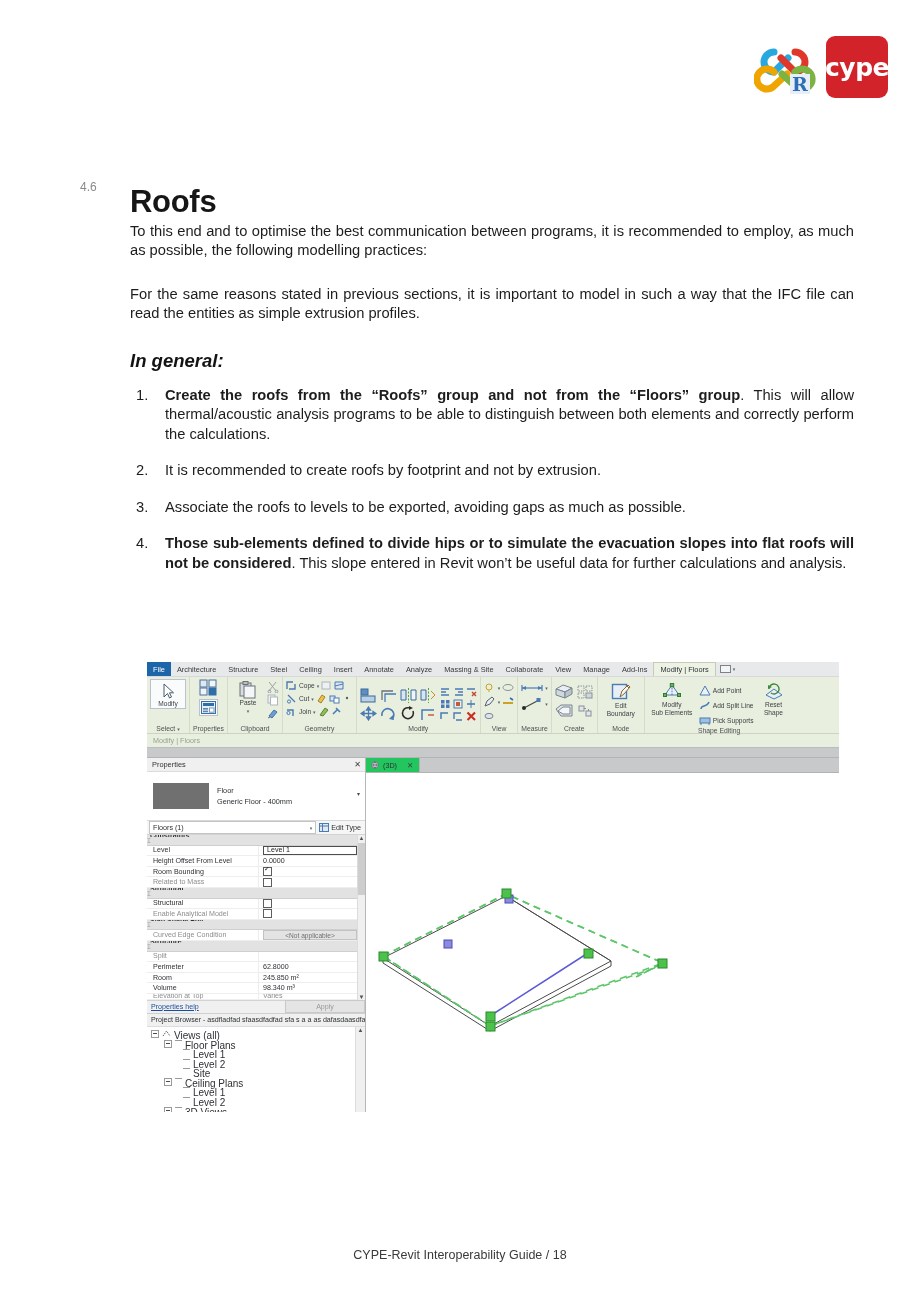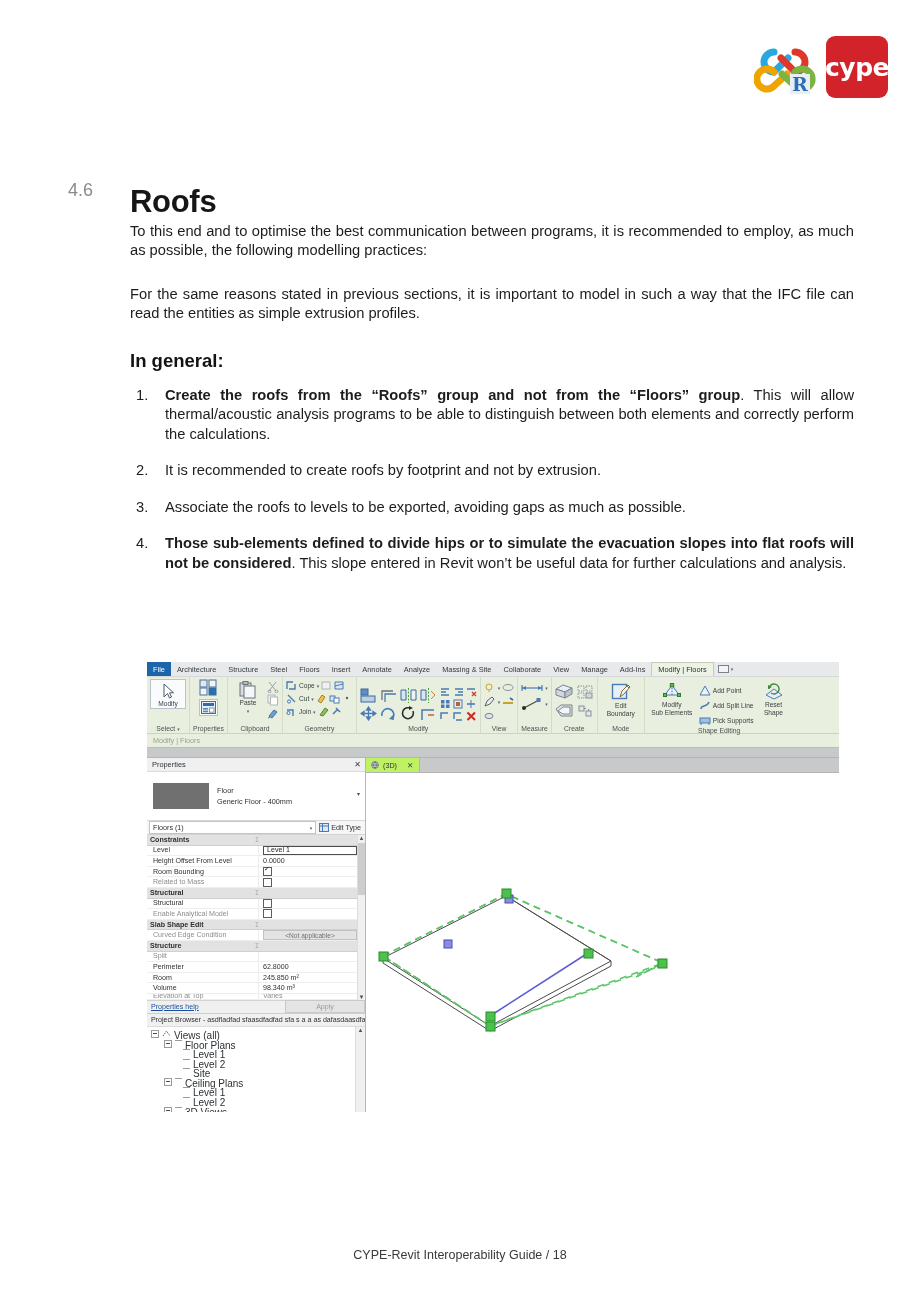--- a/index.html
+++ b/index.html
@@ -31,22 +31,22 @@
     color: #ffffff;
     font-size: 25px;
     font-weight: bold;
     letter-spacing: -0.5px;
     font-family: "DejaVu Sans", sans-serif;
   }
 
   
   .section-num {
     position: absolute;
-    left: 68px; top: 180px;
-    font-size: 18px;
+    left: 80px; top: 180px;
+    font-size: 12px;
     color: #8a8a8a;
     font-family: "Liberation Sans", sans-serif;
   }
   .section-title {
     position: absolute;
     left: 130px; top: 163px;
     font-size: 31px;
     font-weight: bold;
     color: #161616;
     letter-spacing: -0.3px;
@@ -60,20 +60,21 @@
   p.body {
     margin: 0 0 24px 0;
     font-size: 14.7px;
     line-height: 1.32;
     text-align: justify;
     color: #1d1d1d;
   }
   h3.subhead {
     margin: 26px 0 14px 0;
     font-size: 18.5px;
+    font-style: italic;
     font-weight: bold;
     color: #131313;
   }
   ol.practices {
     margin: 0; padding: 0;
     list-style: none;
     counter-reset: practice;
   }
   ol.practices > li {
     counter-increment: practice;
@@ -227,21 +228,21 @@
     font-size: 7.2px; color:#2d3033;
   }
   .pp-edittype {
     display:flex; align-items:center; gap:2px;
     padding: 0 4px 0 3px;
     font-size: 7.2px; color:#2d3033;
   }
 
   .pp-grid { background:#ffffff; }
   .pp-grow { display:flex; height: 9.6px; align-items:stretch; border-bottom:1px solid #eeeeee; }
-  .pp-grow.cat { background:#e2e2e2; border-bottom:1px solid #cfcfcf; }
+  .pp-grow.cat { background:#e2e2e2; border-bottom:1px solid #cfcfcf;flex-direction:column; }
   .pp-key {
     width: 105px; font-size: 7.1px; color:#2d3033;
     display:flex; align-items:center; padding-left:6px;
     border-right:1px solid #ededed;
     white-space:nowrap; overflow:hidden;
   }
   .pp-grow.cat .pp-key { font-weight:bold; padding-left:3px; border-right:none; }
   .pp-val {
     flex:1; font-size:7.1px; color:#2d3033;
     display:flex; align-items:center; padding-left:4px;
@@ -304,21 +305,21 @@
   }
   .pb-dash { display:inline-block; width:7px; height:1px; background:#9a9a9a; margin-right:3px; }
 
   
   .view-tabbar {
     height: 14px; background:#c8c9ca;
     display:flex; align-items:stretch;
     border-bottom:1px solid #b2b3b4;
   }
   .view-tab {
-    background:#bef264; border-right:1px solid #b2b3b4;
+    background:#22c55e; border-right:1px solid #b2b3b4;
     display:flex; align-items:center; gap:4px;
     padding: 0 6px 0 5px;
     font-size:7.2px; color:#2d3033;
   }
   .view-tab .vt-x { font-size:7.5px; color:#3d4043; margin-left:6px; }
   .view-canvas { position:relative; height: 357px; background:#ffffff; }
 </style>
 </head>
 <body>
 
@@ -365,21 +366,21 @@
   </ol>
 </div>
 
 <div class="shot">
 
   <div class="rb-tabs">
     <div class="rb-tab file">File</div>
     <div class="rb-tab">Architecture</div>
     <div class="rb-tab">Structure</div>
     <div class="rb-tab">Steel</div>
-    <div class="rb-tab">Floors</div>
+    <div class="rb-tab">Ceiling</div>
     <div class="rb-tab">Insert</div>
     <div class="rb-tab">Annotate</div>
     <div class="rb-tab">Analyze</div>
     <div class="rb-tab">Massing &amp; Site</div>
     <div class="rb-tab">Collaborate</div>
     <div class="rb-tab">View</div>
     <div class="rb-tab">Manage</div>
     <div class="rb-tab">Add-Ins</div>
     <div class="rb-tab active">Modify | Floors</div>
     <div class="rb-tab mini">

